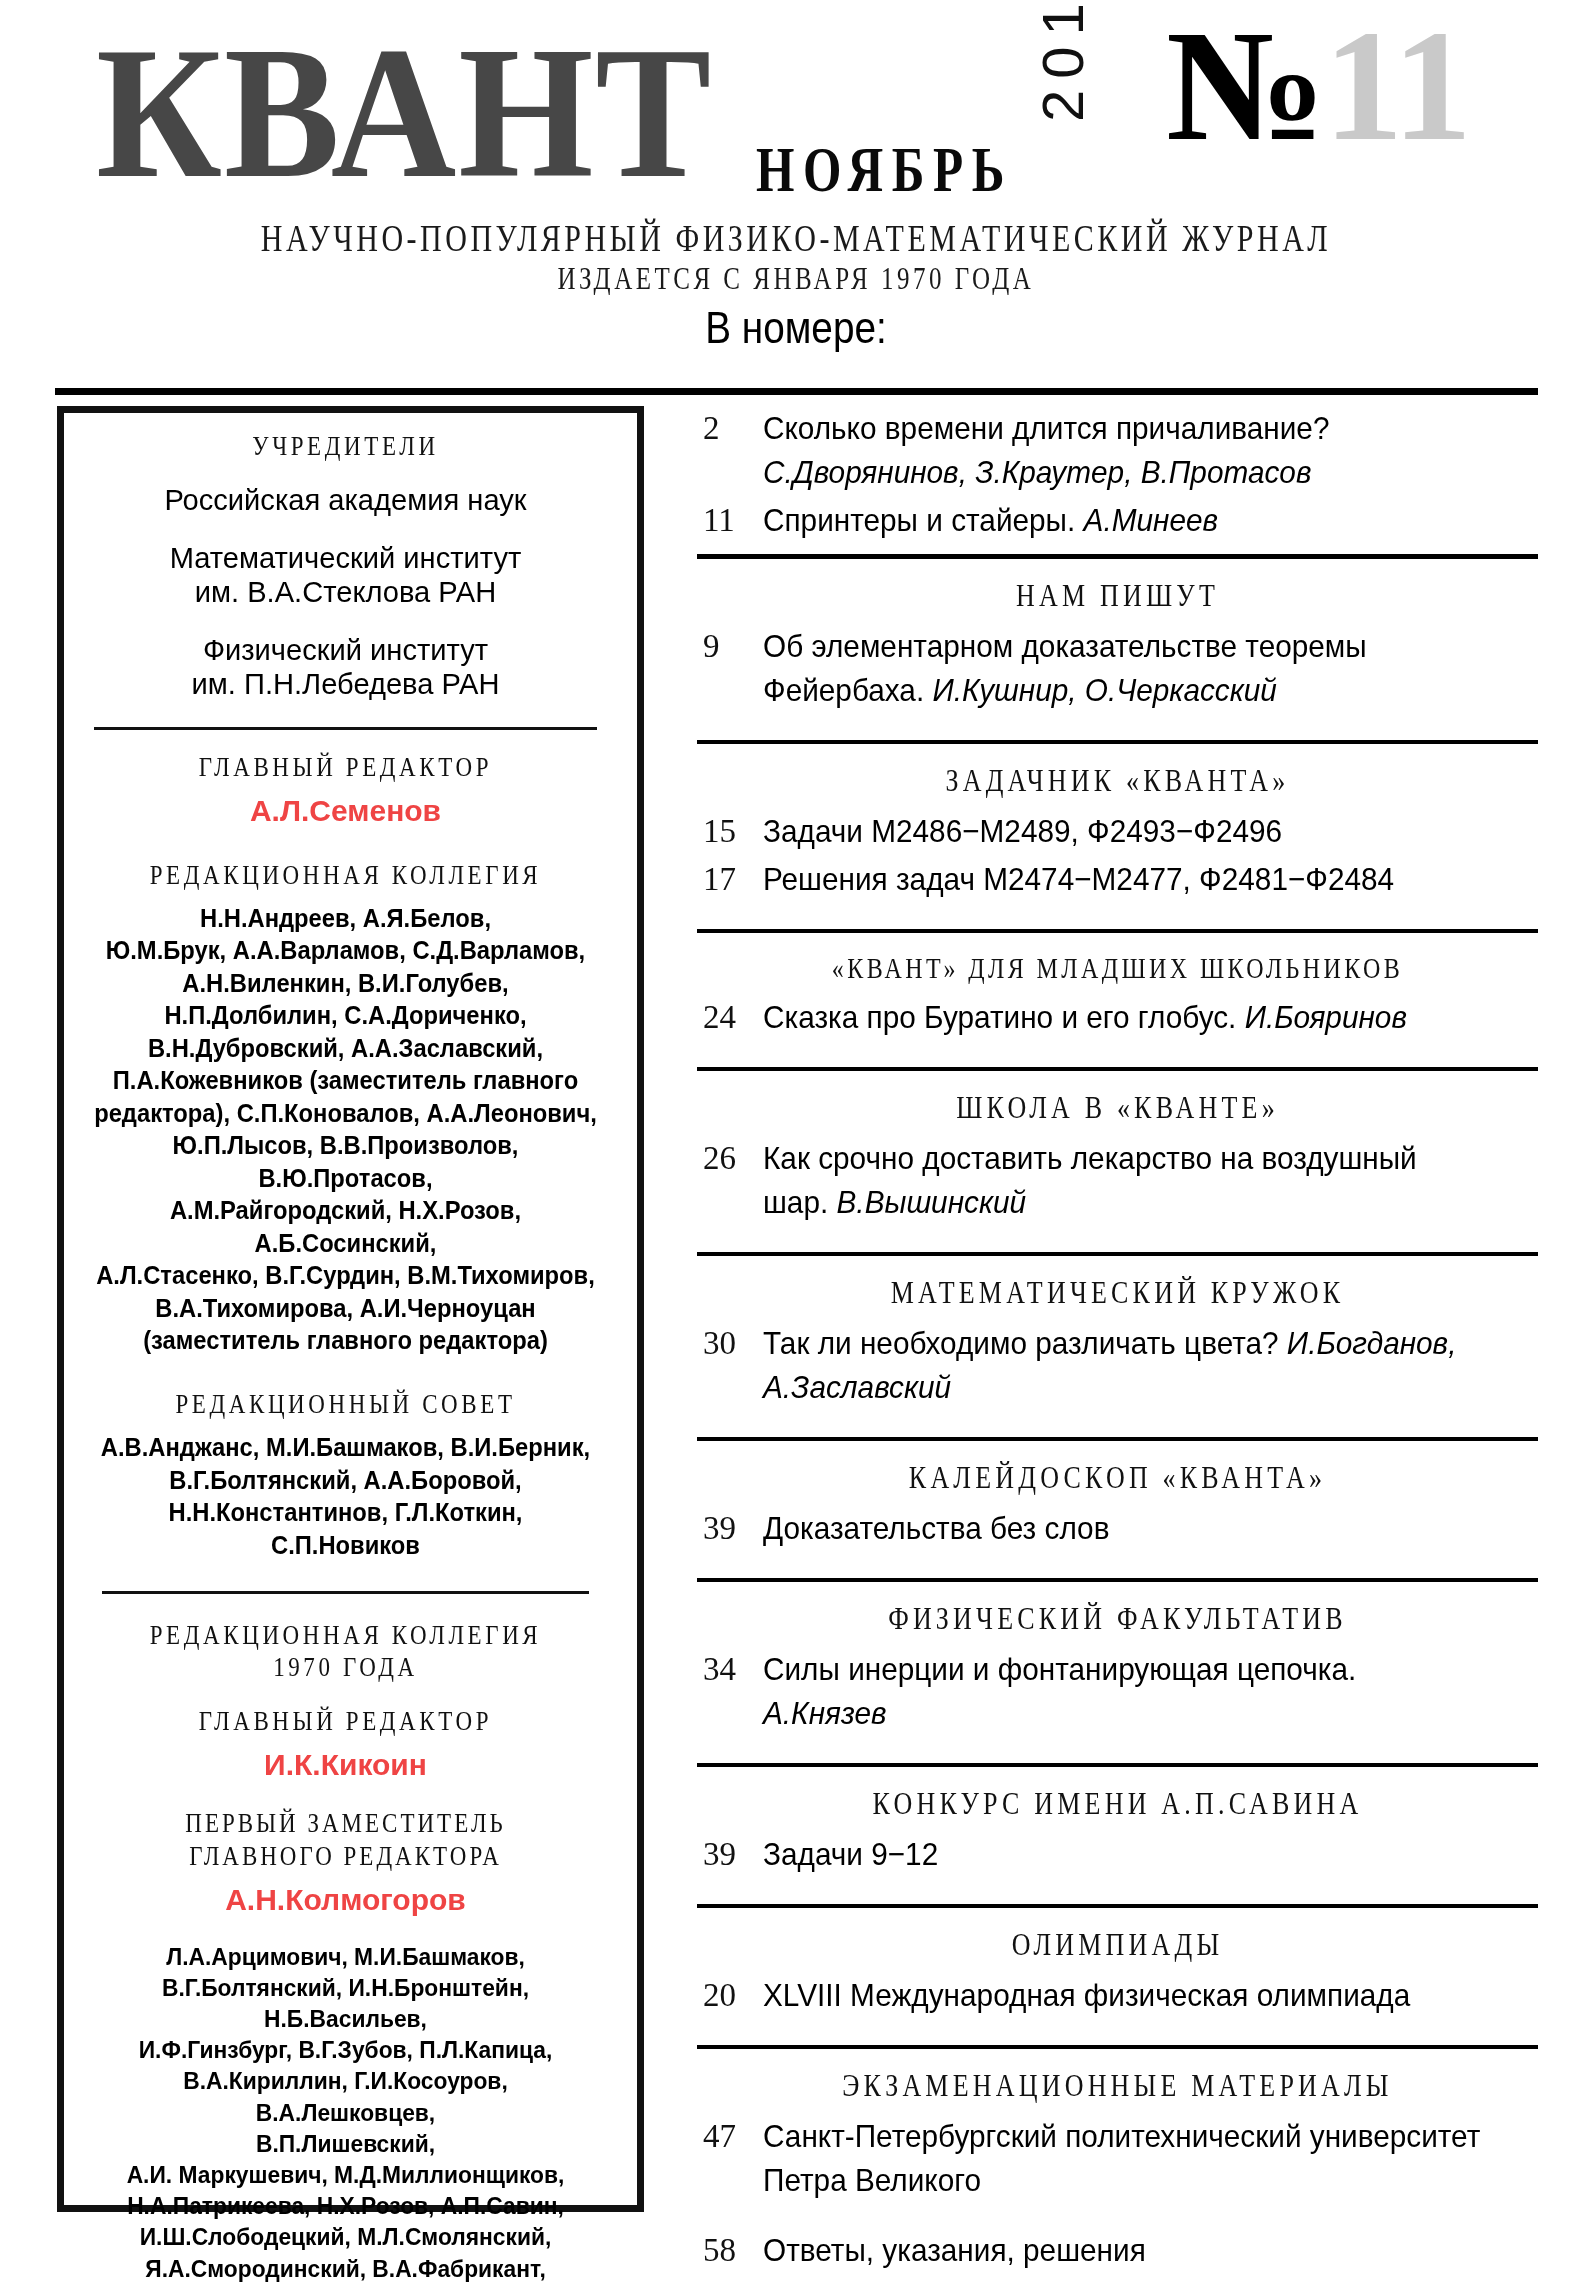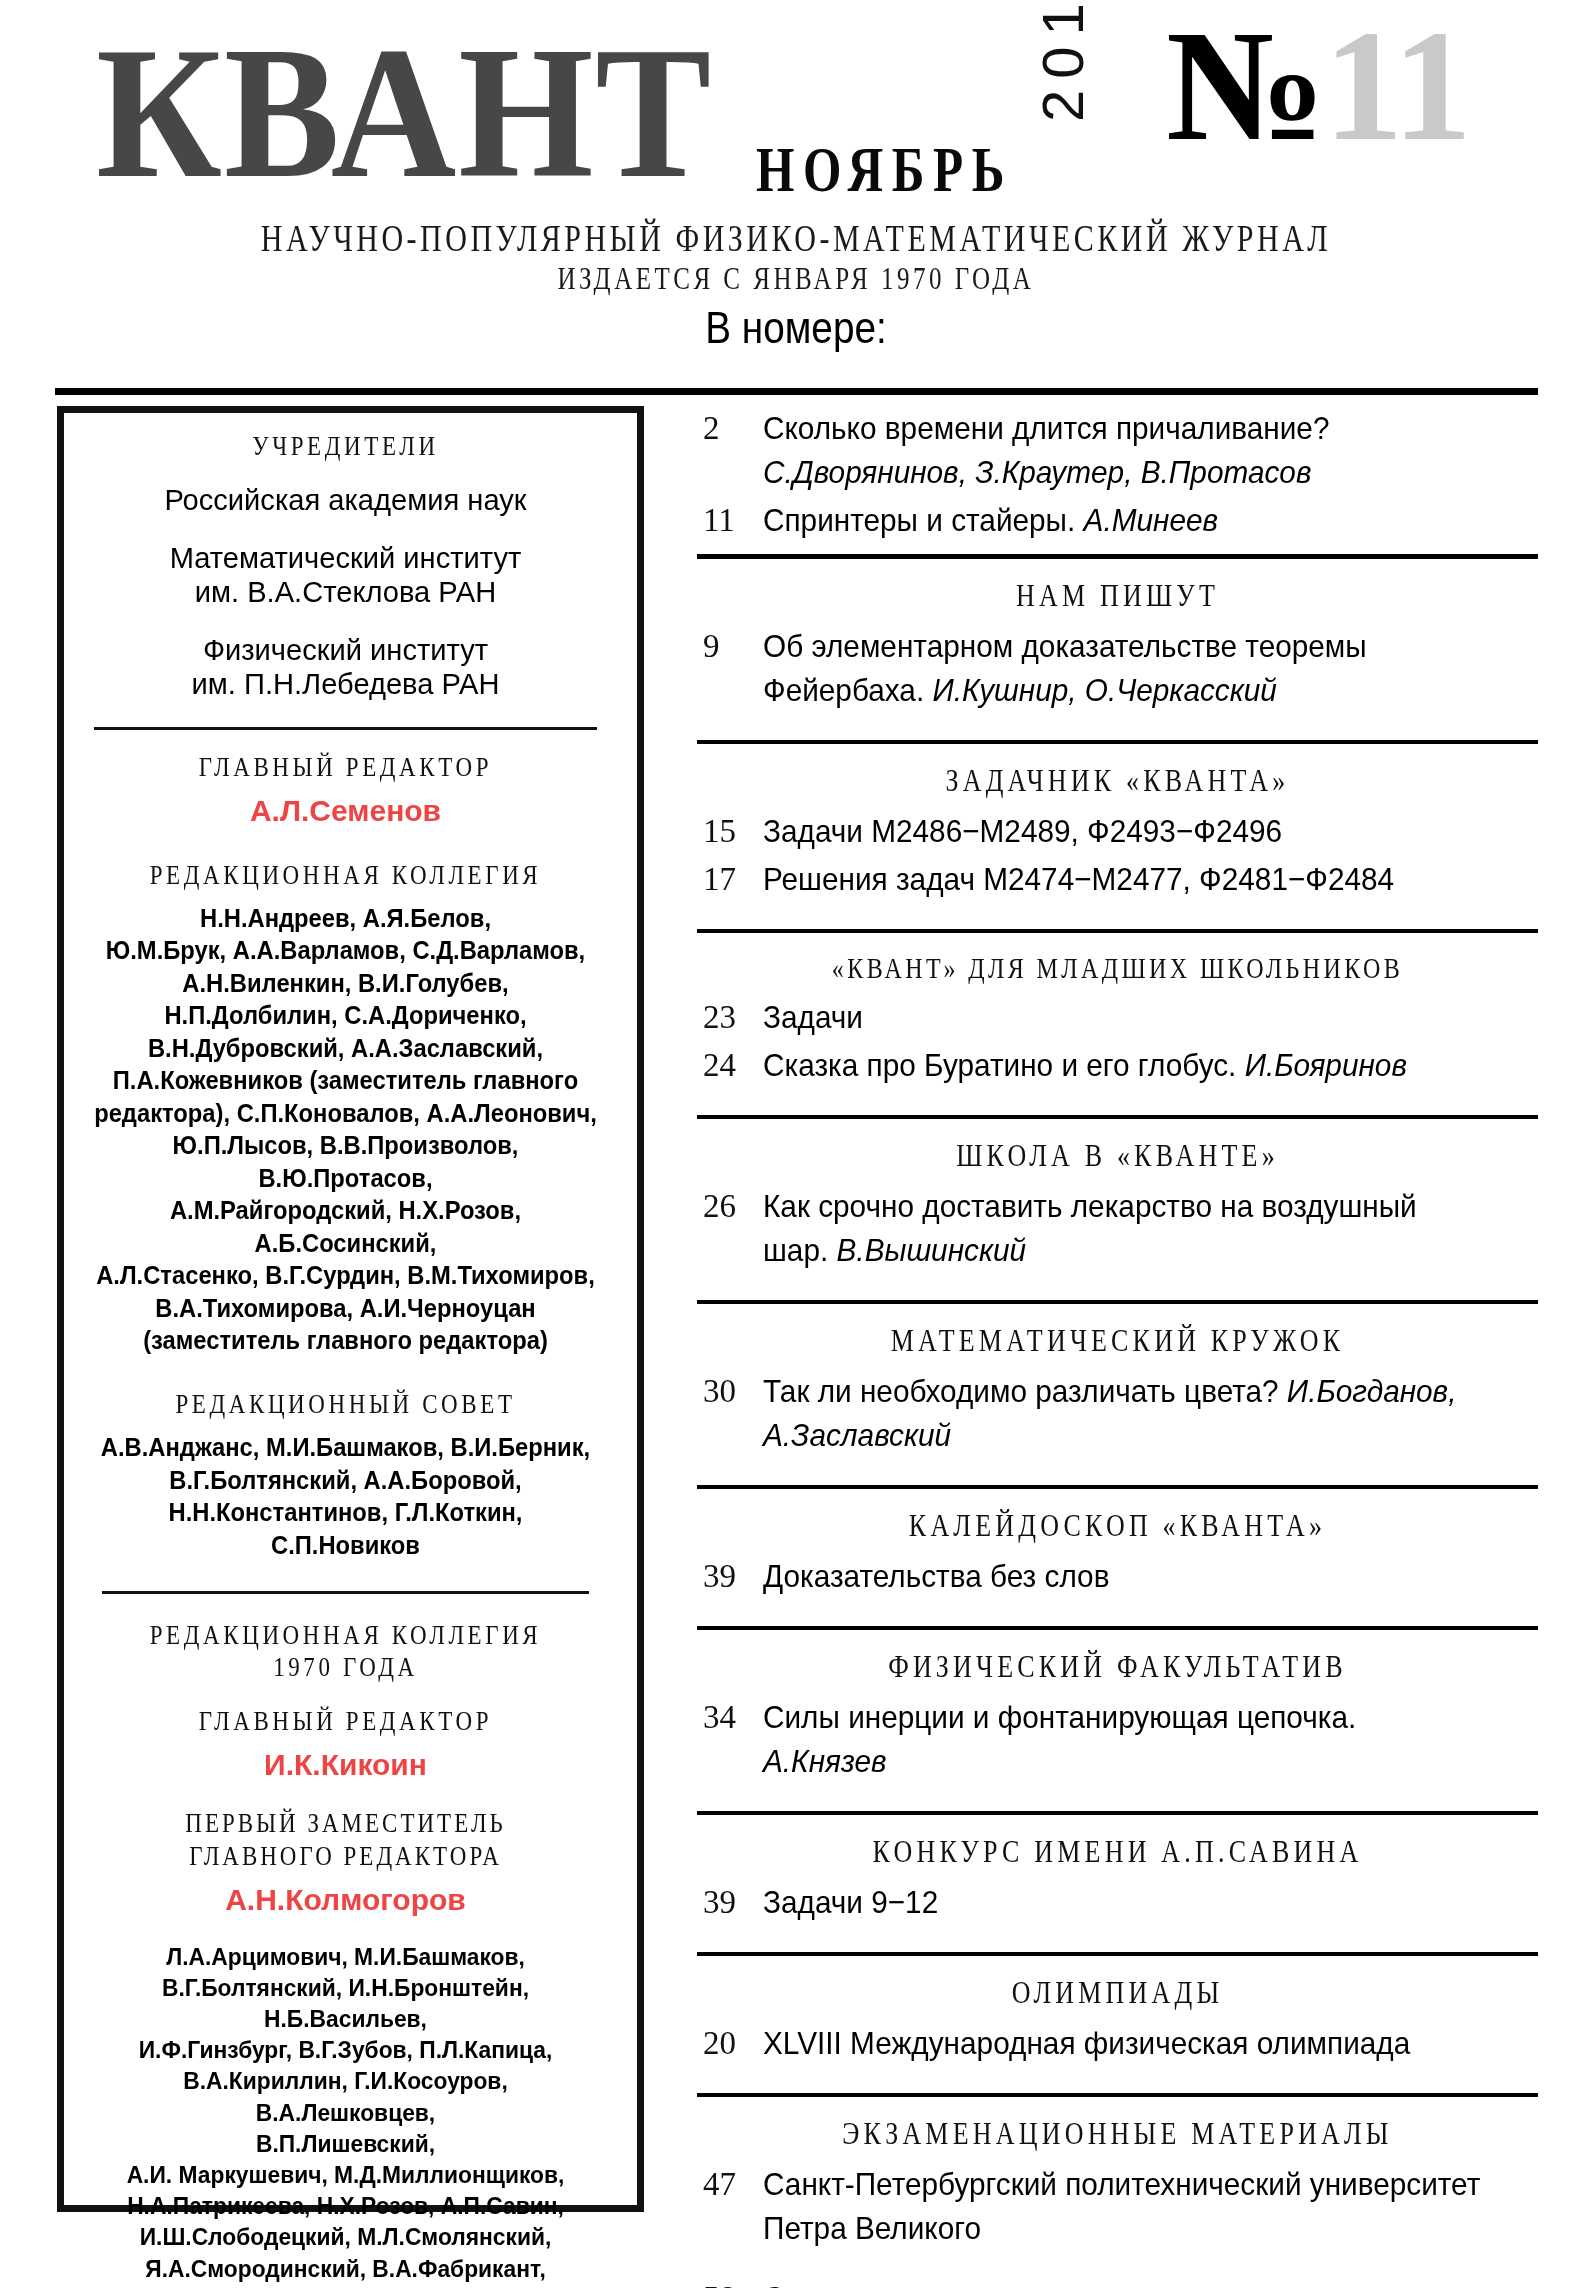--- a/index.html
+++ b/index.html
@@ -298,24 +298,20 @@
           <div class="entry">
             <div class="pg">17</div>
             <div class="ttl">Решения задач М2474−М2477, Ф2481−Ф2484</div>
           </div>
         </div>
         <div class="block-pad"></div>
         <div class="toc-rule thin"></div>
         <div class="sec-head sm">«КВАНТ» ДЛЯ МЛАДШИХ ШКОЛЬНИКОВ</div>
         <div>
           <div class="entry">
-            <div class="pg">23</div>
-            <div class="ttl">Задачи</div>
-          </div>
-          <div class="entry">
             <div class="pg">24</div>
             <div class="ttl">Сказка про Буратино и его глобус. <i>И.Бояринов</i></div>
           </div>
         </div>
         <div class="block-pad"></div>
         <div class="toc-rule thin"></div>
         <div class="sec-head">ШКОЛА В «КВАНТЕ»</div>
         <div>
           <div class="entry">
             <div class="pg">26</div>

